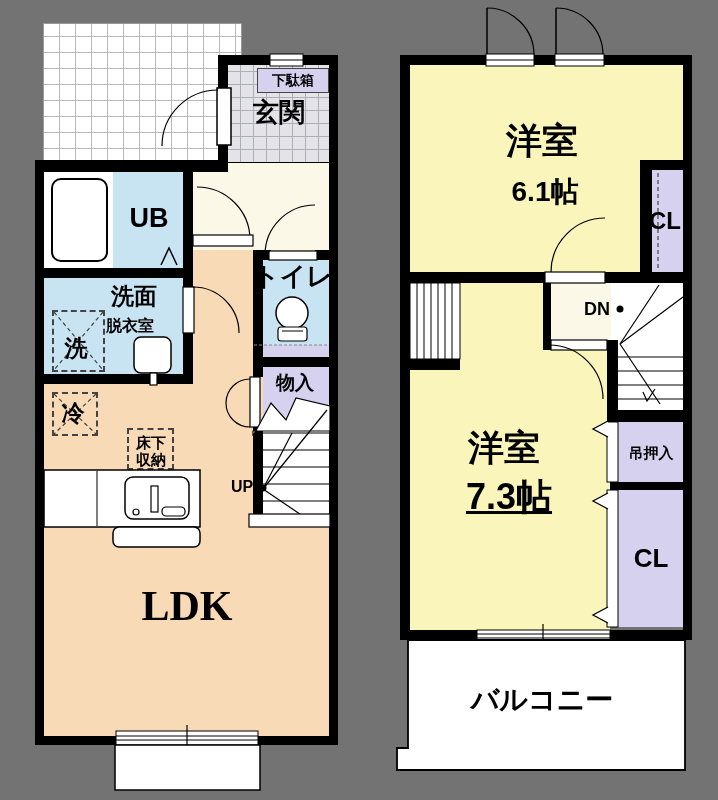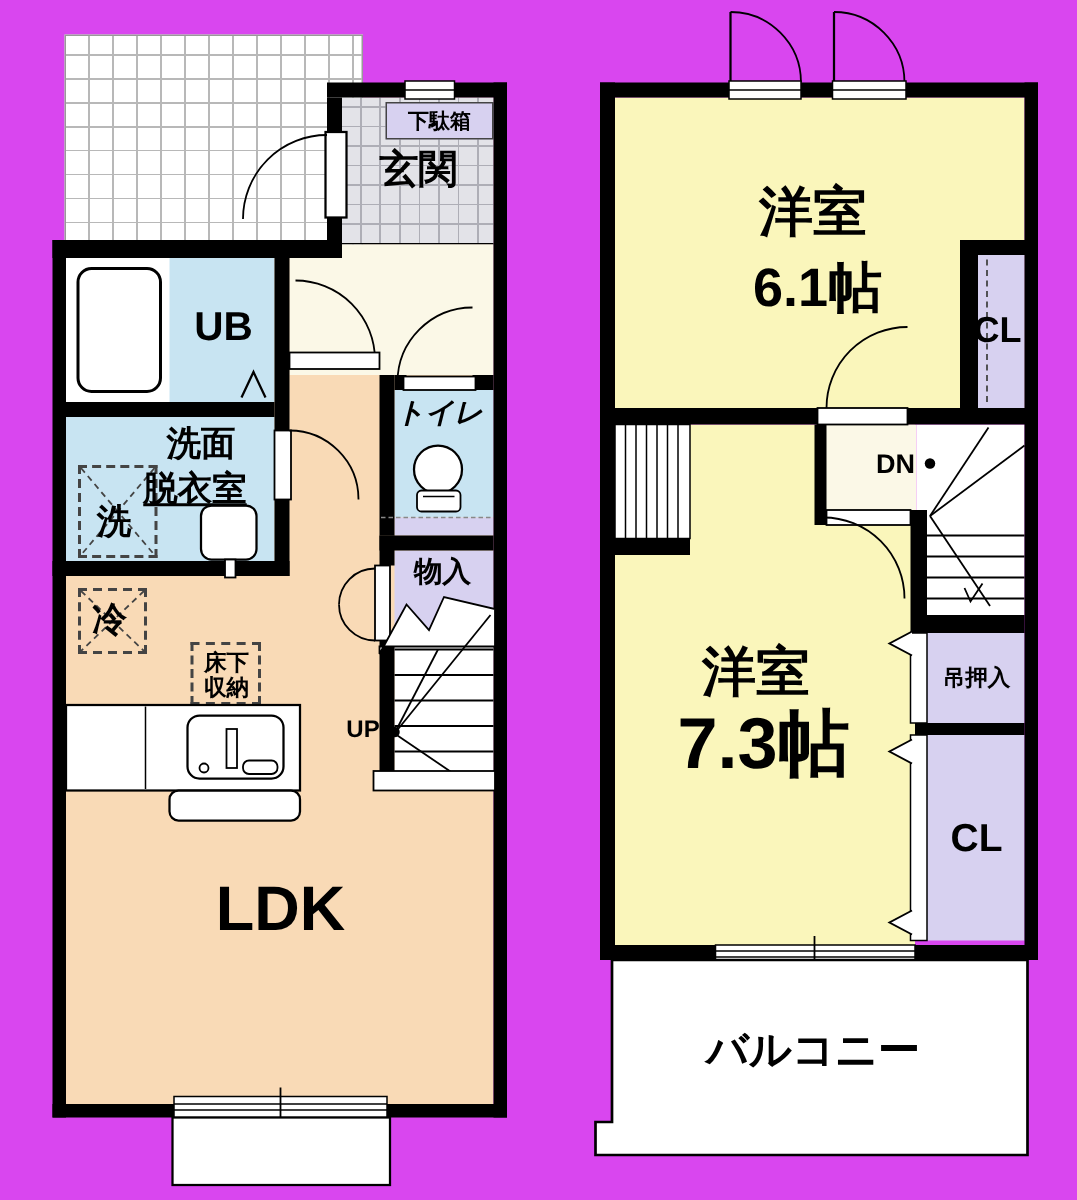--- a/index.html
+++ b/index.html
@@ -1,20 +1,20 @@
 <!DOCTYPE html>
 <html style="--wall: #000000; --ldk: #F9DAB6; --bed: #FAF6BB; --wet: #C8E4F2; --clo: #D7D1F0; --hall: #FBF8E7; --tile: #E3E3E8;"><head>
 <meta charset="utf-8">
 <style>
   :root{
     --wall:#000000; --ldk:#F9DAB6; --bed:#FAF6BB; --wet:#C8E4F2;
     --clo:#D7D1F0; --hall:#FBF8E7; --tile:#E3E3E8;
   }
   html,body{margin:0;padding:0;background:#ffffff;}
-  #canvas{position:relative;width:718px;height:800px;background:#d946ef;overflow:hidden;
+  #canvas{position:relative;width:718px;height:800px;background:#737373;overflow:hidden;
           font-family:"Liberation Sans",sans-serif;}
   .fill{position:absolute;}
   .w{position:absolute;background:var(--wall);}
   .lbl{position:absolute;transform:translate(-50%,-50%);font-weight:bold;color:#000;
        white-space:nowrap;line-height:1;}
   .hatch{background-color:#fff;border:1px solid #999;
     background-image:
       repeating-linear-gradient(0deg,transparent 0 15px,#b8b8b8 15px 16px),
       repeating-linear-gradient(90deg,transparent 0 15px,#b8b8b8 15px 16px);}
   .tilegrid{background-color:var(--tile);border-bottom:1px solid #000;
@@ -220,32 +220,32 @@
         <line x1="477" y1="638" x2="610" y2="638"></line>
       <line x1="543" y1="624" x2="543" y2="649" stroke-width="1.2"></line>
     </g>
     <path d="M408,640 L408,748 L397,748 L397,770 L685,770 L685,640 Z" fill="#fff" stroke="#000" stroke-width="1.8"></path>
   </svg>
 
   <div class="lbl" style="left:293px;top:80px;font-size:14px;">下駄箱</div>
   <div class="lbl" style="left:279px;top:112px;font-size:26px;text-align:center;">玄関</div>
   <div class="lbl" style="left:149px;top:218px;font-size:27px;text-align:center;">UB</div>
   <div class="lbl" style="left:134px;top:296px;font-size:23px;">洗面</div>
-  <div class="lbl" style="left:130px;top:326px;font-size:23px;text-decoration:underline;">脱衣室</div>
+  <div class="lbl" style="left:130px;top:326px;font-size:16px;">脱衣室</div>
   <div class="lbl" style="left:76px;top:348px;font-size:23px;">洗</div>
-  <div class="lbl" style="left:293px;top:276px;font-size:19px;font-style:italic;">トイレ</div>
+  <div class="lbl" style="left:293px;top:276px;font-size:26px;">トイレ</div>
   <div class="lbl" style="left:295px;top:382px;font-size:19px;">物入</div>
   <div class="lbl" style="left:73px;top:413px;font-size:23px;">冷</div>
   <div class="lbl" style="left:151px;top:442px;font-size:15px;">床下</div>
   <div class="lbl" style="left:151px;top:459px;font-size:15px;">収納</div>
   <div class="lbl" style="left:242px;top:487px;font-size:16px;">UP</div>
-  <div class="lbl" style="left:187px;top:606px;font-size:42px;">LDK</div>
+  <div class="lbl" style="left:187px;top:606px;font-size:42px;font-family:Liberation Serif, serif;">LDK</div>
 
   <div class="lbl" style="left:542px;top:141px;font-size:36px;">洋室</div>
-  <div class="lbl" style="left:545px;top:192px;font-size:36px;">6.1帖</div>
+  <div class="lbl" style="left:545px;top:192px;font-size:28px;">6.1帖</div>
   <div class="lbl" style="left:665px;top:221px;font-size:24px;">CL</div>
   <div class="lbl" style="left:597px;top:309px;font-size:18px;">DN</div>
   <div class="lbl" style="left:504px;top:448px;font-size:36px;">洋室</div>
-  <div class="lbl" style="left:509px;top:497px;font-size:48px;">7.3帖</div>
+  <div class="lbl" style="left:509px;top:497px;font-size:36px;text-decoration:underline;">7.3帖</div>
   <div class="lbl" style="left:651px;top:452px;font-size:15px;">吊押入</div>
   <div class="lbl" style="left:651px;top:558px;font-size:26px;">CL</div>
   <div class="lbl" style="left:542px;top:700px;font-size:28px;">バルコニー</div>
 </div>
 
 </body></html>

